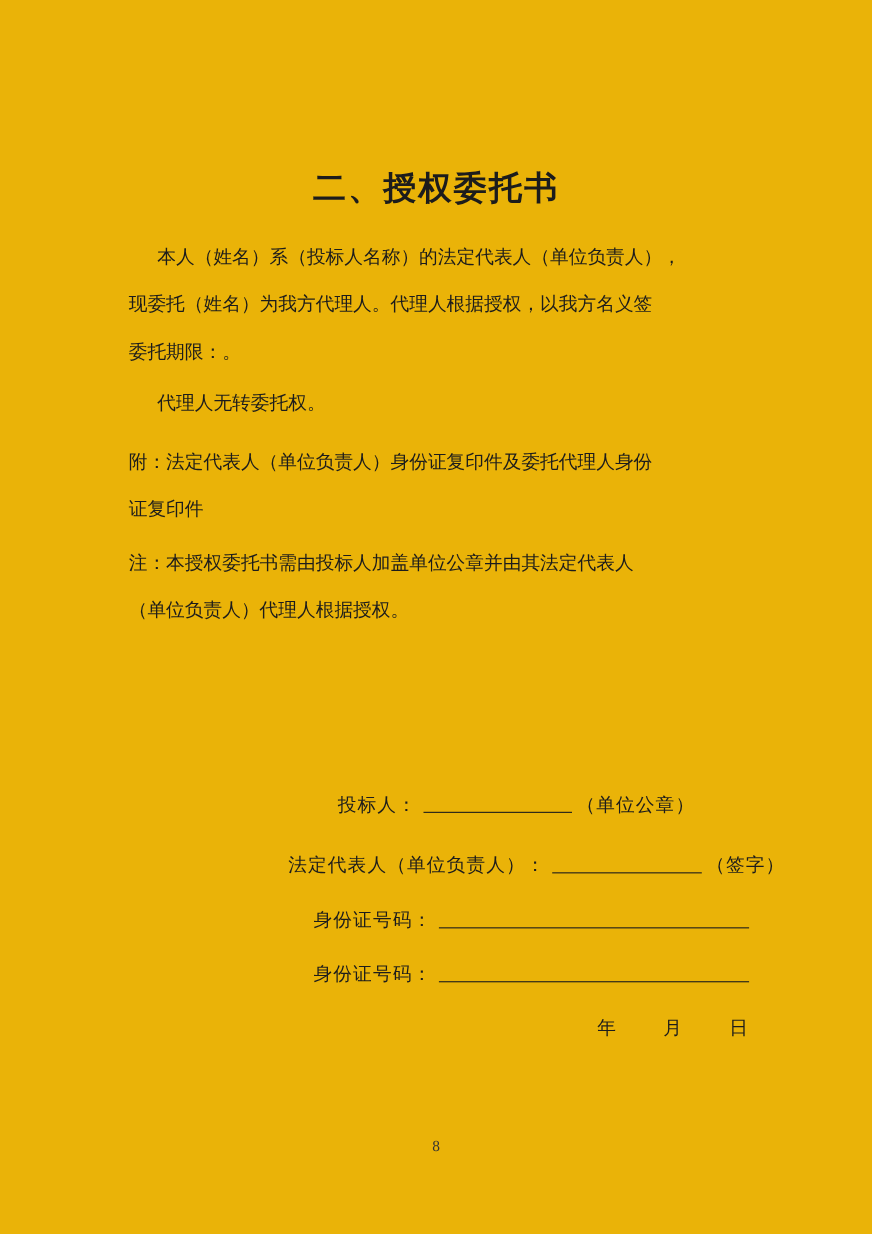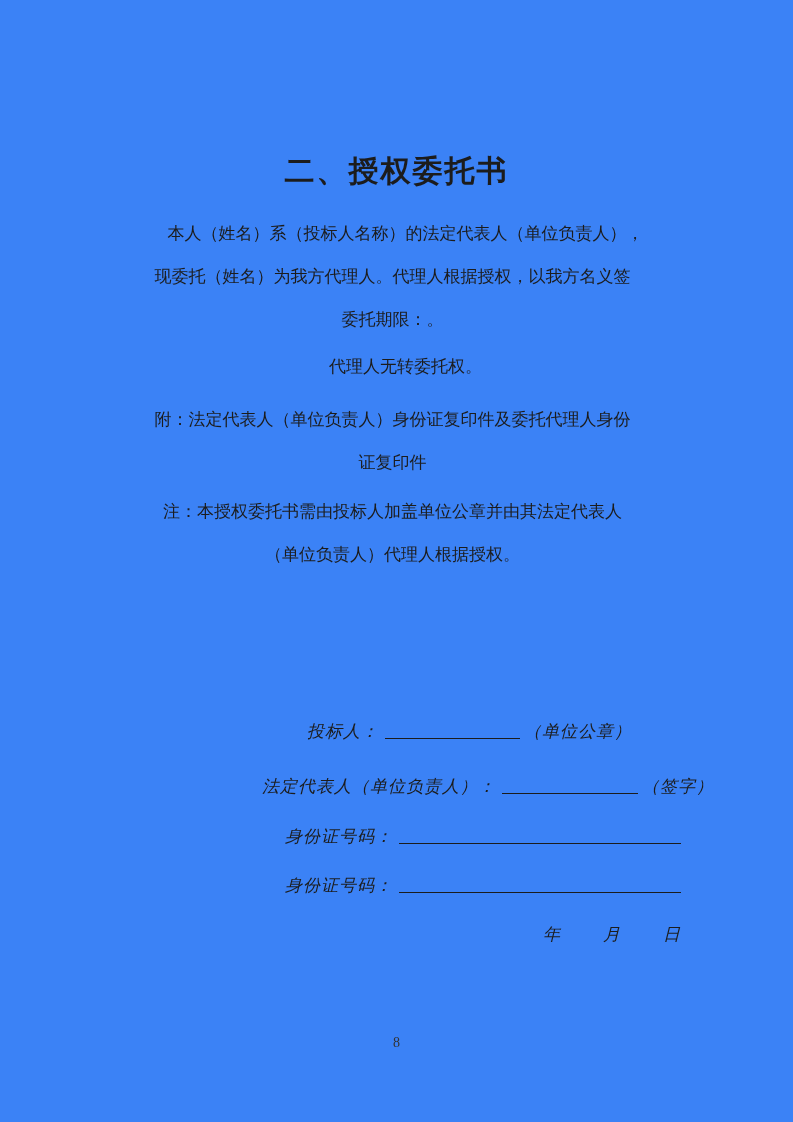--- a/index.html
+++ b/index.html
@@ -6,51 +6,49 @@
   html, body { background: #ffffff; }
   body {
     width: 793px; height: 1122px;
     font-family: "Liberation Serif", "DejaVu Serif", serif;
     color: #1c1c1c;
     position: relative;
     overflow: hidden;
   }
   .page {
     position: absolute; inset: 0;
-    background: #3b82f6;
+    background: #eab308;
   }
   .title {
     position: absolute;
     top: 151px; left: 0; right: 0;
     text-align: center;
     font-size: 30px;
     font-weight: bold;
     letter-spacing: 2px;
   }
   .body-text {
     position: absolute;
     top: 212px; left: 117px; right: 125px;
     font-size: 17px;
-    text-align: center;
   }
   .line {
     height: 43px;
     line-height: 43px;
     white-space: nowrap;
   }
   .indent { text-indent: 26px; }
   .mt-no-transfer { margin-top: 4px; }
   .mt-attachment { margin-top: 10px; }
   .mt-note { margin-top: 6px; }
   .signatures {
     position: absolute;
     top: 710px; left: 117px; right: 110px;
     font-size: 17px;
     letter-spacing: 1px;
-    font-style: italic;
   }
   .sig-line {
     height: 43px;
     line-height: 43px;
     white-space: nowrap;
   }
   .blank {
     display: inline-block;
     border-bottom: 1px solid #1c1c1c;
     height: 20px;

